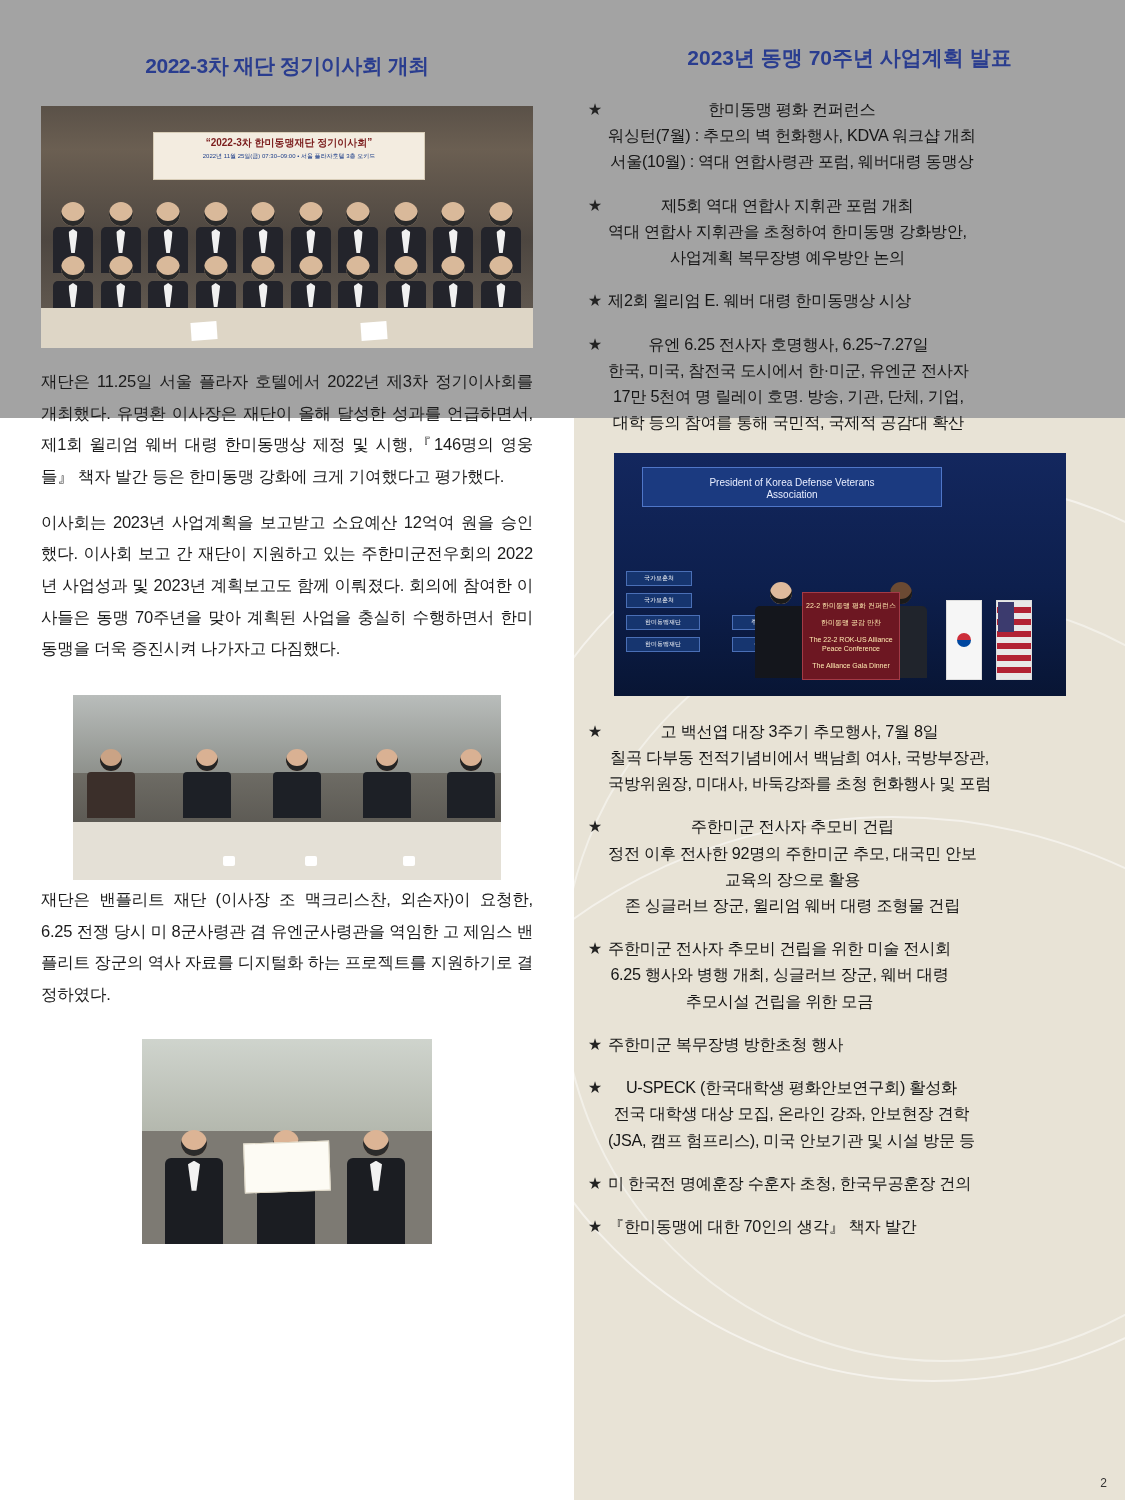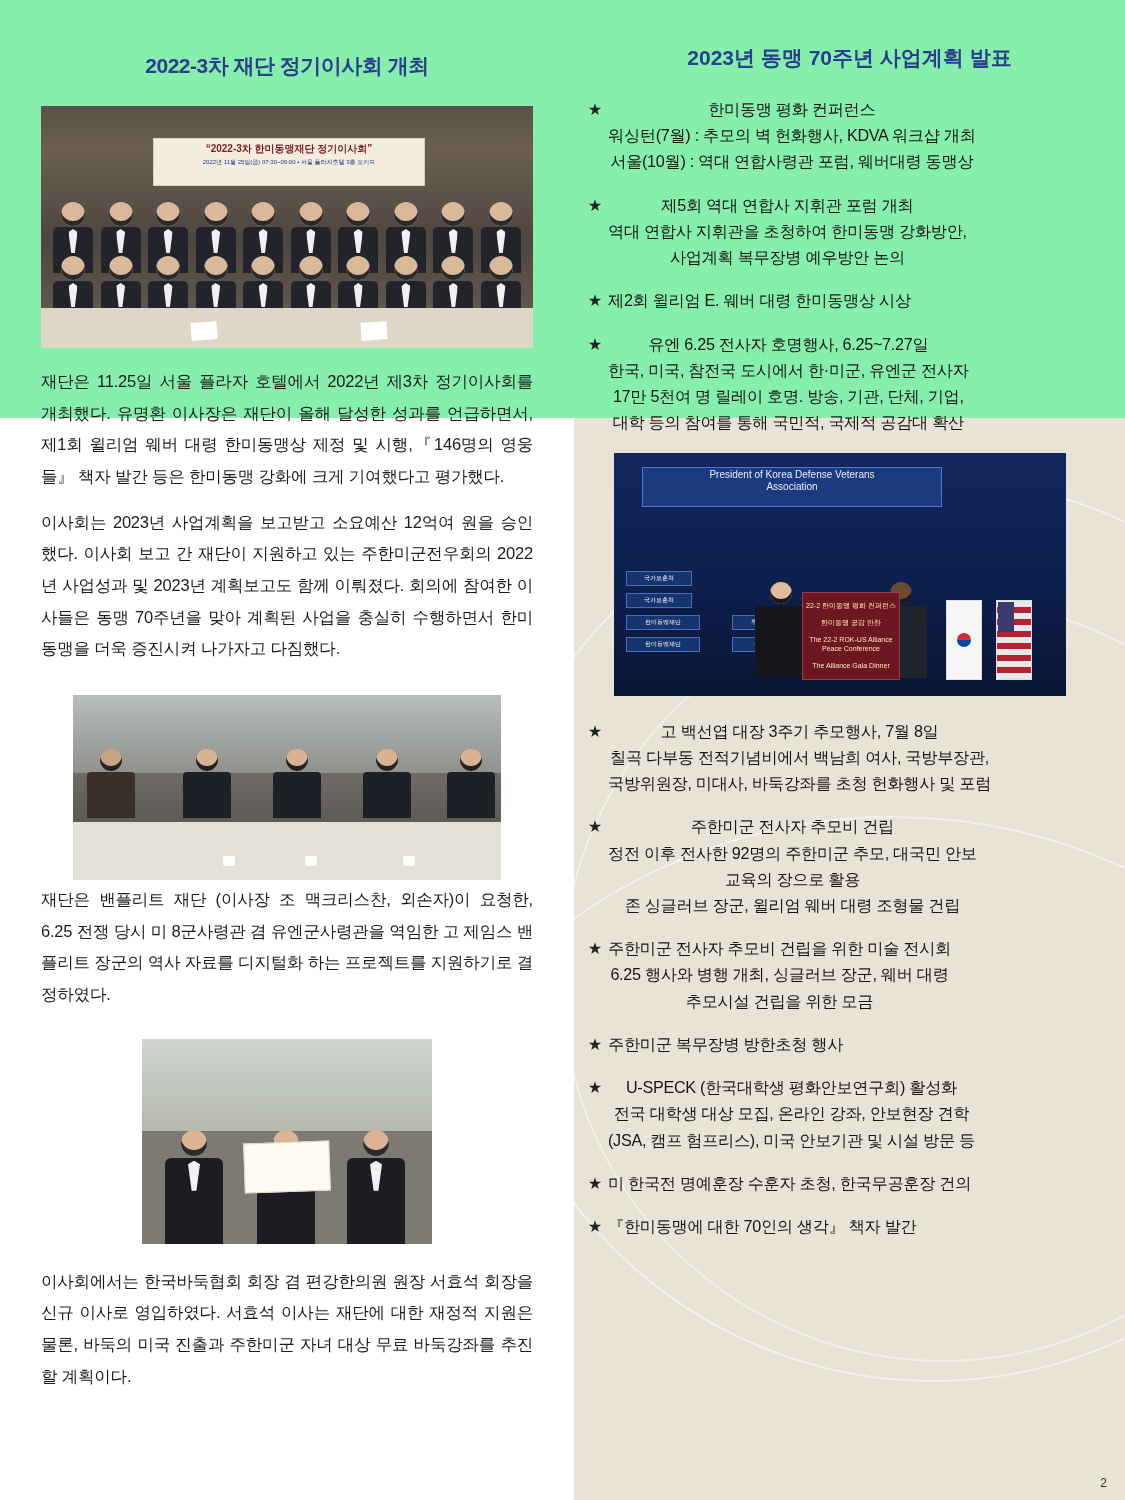--- a/index.html
+++ b/index.html
@@ -10,21 +10,21 @@
     width: 1125px;
     height: 1500px;
     font-family: "Liberation Sans", sans-serif;
     background: #ffffff;
     position: relative;
     overflow: hidden;
   }
   .page {
     position: absolute;
     inset: 0;
-    background: #86efac;
+    background: #a3a3a3;
   }
   
   .bg-bottom {
     position: absolute;
     left: 0;
     top: 418px;
     width: 1125px;
     height: 1082px;
     background: #e8e3d6;
   }
@@ -125,21 +125,21 @@
     margin: 14px 0 0 40px;
     width: 452px;
     height: 243px;
     background: linear-gradient(#13275e 0%, #0d1f4d 55%, #081534 100%);
   }
 
   
   .banner {
     position: absolute;
     left: 112px;
-    top: 32px;
+    top: 26px;
     width: 272px;
     height: 48px;
     background: #f3ece0;
     border: 1px solid #d8cdb8;
     text-align: center;
     font-size: 10px;
     line-height: 1.25;
     color: #7b1d1d;
     font-weight: bold;
     padding-top: 4px;
@@ -231,21 +231,21 @@
   
   .p3-sky { position:absolute;left:0;top:0;width:100%;height:92px;background:linear-gradient(#cfd4cd,#b4b8ae);}
   .p3-ground { position:absolute;left:0;bottom:0;width:100%;height:113px;background:#7d7a73;}
   .p3-person { position:absolute;bottom:0;width:72px;text-align:center;}
   .p3-person .h{width:26px;height:26px;border-radius:50%;background:#dcb495;margin:0 auto;box-shadow:0 -6px 0 0 #2b2b2b inset;}
   .p3-person .b{width:58px;height:86px;background:#1b1d22;margin:2px auto 0;border-radius:6px 6px 0 0;position:relative;}
   .p3-person .b::after{content:"";position:absolute;left:50%;top:3px;transform:translateX(-50%);width:12px;height:30px;background:#f2f2f2;clip-path:polygon(50% 0,100% 12%,70% 100%,30% 100%,0 12%);}
   .p3-cert{position:absolute;left:50%;bottom:52px;transform:translateX(-50%) rotate(-2deg);width:84px;height:48px;background:#fdfbf4;border:1px solid #ddd6c4;}
 
   
-  .p4-screen{position:absolute;left:28px;top:14px;width:300px;height:40px;background:#1b3a80;border:1px solid #4f76c8;color:#e8eeff;font-size:10px;text-align:center;line-height:1.25;padding-top:1px;box-sizing:border-box;}
+  .p4-screen{position:absolute;left:28px;top:14px;width:300px;height:40px;background:#1b3a80;border:1px solid #4f76c8;color:#e8eeff;font-size:10px;text-align:center;line-height:1.25;padding-top:9px;box-sizing:border-box;}
   .p4-podium{position:absolute;left:188px;bottom:16px;width:96px;height:86px;background:#6d1722;border:1px solid #a33a46;}
   .p4-podium span{display:block;color:#ffe9b0;font-size:7px;text-align:center;margin-top:8px;line-height:1.3;}
   .p4-speaker{position:absolute;bottom:18px;width:70px;text-align:center;}
   .p4-speaker .h{width:22px;height:22px;border-radius:50%;margin:0 auto;box-shadow:0 -5px 0 0 #1a1a1a inset;}
   .p4-speaker .b{width:52px;height:72px;background:#14161c;margin:2px auto 0;border-radius:5px 5px 0 0;}
   .flag{position:absolute;bottom:16px;width:34px;height:78px;}
   .flag-kr{background:#f6f6f6;border:1px solid #ddd;}
   .flag-kr::after{content:"";position:absolute;left:50%;top:50%;transform:translate(-50%,-50%);width:14px;height:14px;border-radius:50%;background:linear-gradient(#cd2e3a 50%,#0047a0 50%);}
   .flag-us{background:repeating-linear-gradient(#e8e8e8 0 6px,#b22234 6px 12px);border:1px solid #ddd;}
   .flag-us::after{content:"";position:absolute;left:1px;top:1px;width:16px;height:30px;background:#3c3b6e;}
@@ -456,23 +456,20 @@
           <div class="h"></div>
           <div class="b"></div>
         </div>
       <div class="p3-person" style="left:198px;">
           <div class="h"></div>
           <div class="b"></div>
         </div>
       <div class="p3-cert"></div>
     </div>
 
-    <div class="body-text" style="margin-top:22px;">
-      <p>이사회에서는 한국바둑협회 회장 겸 편강한의원 원장 서효석 회장을 신규 이사로 영입하였다. 서효석 이사는 재단에 대한 재정적 지원은 물론, 바둑의 미국 진출과 주한미군 자녀 대상 무료 바둑강좌를 추진할 계획이다.</p>
-    </div>
 
   </div>
 
   <div class="col-right">
 
     <div class="head-right">2023년 동맹 70주년 사업계획 발표</div>
 
     <ul class="list">
       <li>
         <span class="bullet">★</span>

